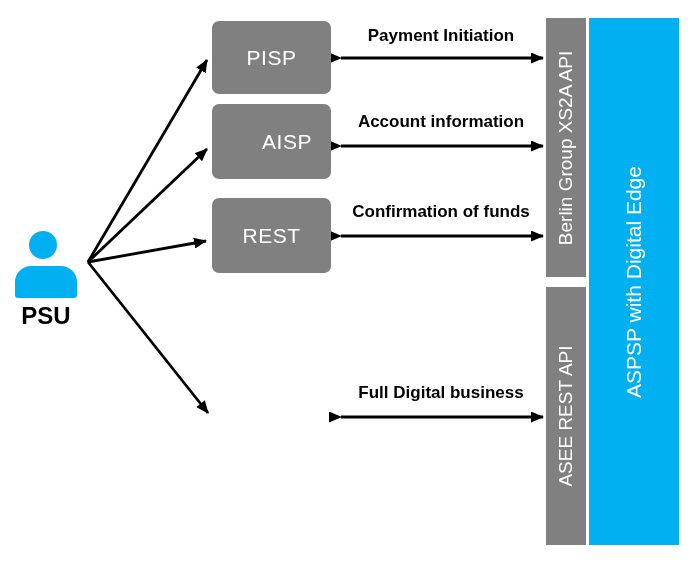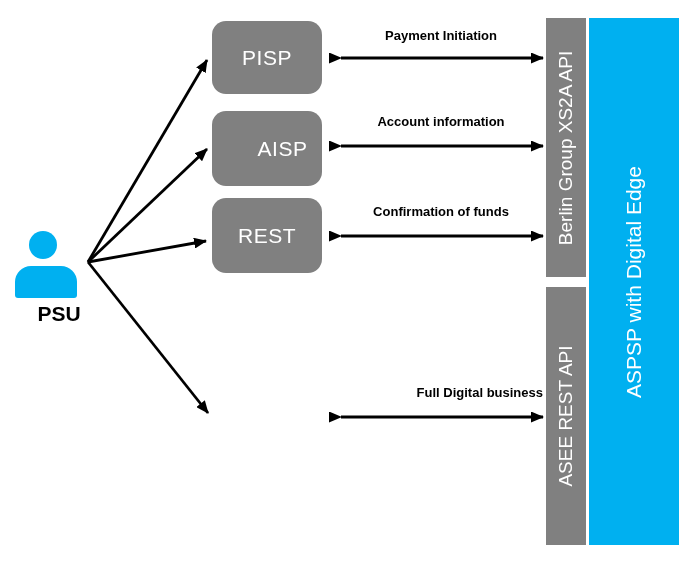--- a/index.html
+++ b/index.html
@@ -19,51 +19,51 @@
     overflow: hidden;
   }
   #arrows-layer { position: absolute; left: 0; top: 0; width: 700px; height: 567px; }
   .arrow-line { stroke: var(--arrow); stroke-width: 2.8; fill: none; }
   .arrow-head { fill: var(--arrow); }
 
   
   .pbox {
     position: absolute;
     left: 212px;
-    width: 110px;
+    width: 119px;
     background: var(--gray);
-    border-radius: 14px;
+    border-radius: 7px;
     color: var(--bar-text);
     display: flex;
     align-items: center;
     justify-content: center;
     font-size: 21px;
     letter-spacing: 0.5px;
   }
   #box-pisp  { top: 21px;  height: 73px; }
-  #box-aisp  { top: 111px; height: 75px; padding-left: 31px; }
+  #box-aisp  { top: 104px; height: 75px; padding-left: 31px; }
   #box-piisp { top: 198px; height: 75px; }
   #box-xsp   { top: 379px; height: 76px; }
 
   
   .conn-label {
     position: absolute;
     left: 339px;
     width: 204px;
     text-align: center;
-    font-size: 13px;
+    font-size: 17px;
     font-weight: 600;
     color: var(--label-text);
     line-height: 20px;
     white-space: nowrap;
   }
   #conn-label-0 { top: 26px; }
   #conn-label-1 { top: 112px; }
   #conn-label-2 { top: 202px; }
-  #conn-label-3 { top: 383px; text-align: right; }
+  #conn-label-3 { top: 383px; }
 
   
   .vbar {
     position: absolute;
     display: flex;
     align-items: center;
     justify-content: center;
   }
   .vbar > span {
     transform: rotate(-90deg);
@@ -84,24 +84,24 @@
   }
   #psu-body {
     position: absolute;
     left: 15px; top: 266px;
     width: 62px; height: 32px;
     border-radius: 16px 16px 3px 3px;
     background: var(--cyan);
   }
   #psu-label {
     position: absolute;
-    left: 22px; top: 302px;
+    left: 9px; top: 302px;
     width: 74px;
     text-align: center;
-    font-size: 21px;
+    font-size: 24px;
     font-weight: 600;
     color: var(--label-text);
   }
 </style>
 </head>
 <body>
 
 <div id="canvas">
 
   <svg id="arrows-layer" viewBox="0 0 700 567" xmlns="http://www.w3.org/2000/svg">

